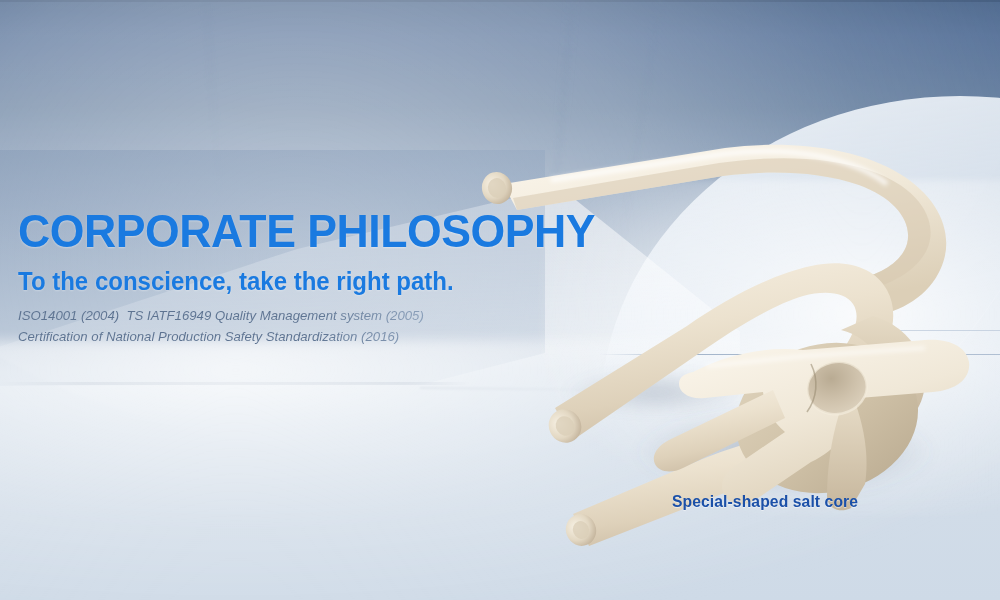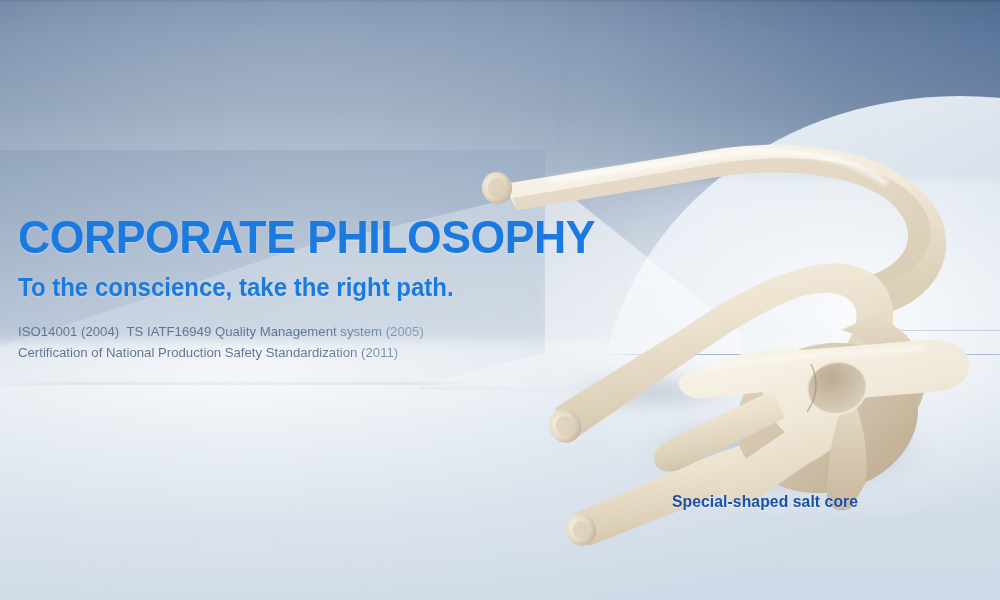--- a/index.html
+++ b/index.html
@@ -148,21 +148,21 @@
     position:absolute;
     right:-6%; top:30%;
     width:52%; height:56%;
     background:radial-gradient(ellipse at 62% 40%, rgba(255,255,255,.85), rgba(255,255,255,.35) 48%, rgba(255,255,255,0) 76%);
     filter:blur(3px);
   }
 
   
   .text-block{
     position:absolute;
-    left:18px; top:214px;
+    left:18px; top:208px;
     width:560px;
   }
   .headline{
     font-family:"Liberation Sans Narrow","Liberation Sans", sans-serif;
     font-weight:700;
     font-size:46px;
     line-height:1.04;
     letter-spacing:-0.5px;
     color:#1a7ae0;
     text-shadow:0 1px 2px rgba(255,255,255,.35);
@@ -176,21 +176,22 @@
     font-weight:700;
     font-size:25px;
     line-height:1.2;
     color:#1a7ae0;
     text-shadow:0 1px 2px rgba(255,255,255,.30);
     transform:scaleX(.96);
     transform-origin:left center;
     white-space:nowrap;
   }
   .cert-list{
-    margin-top:19px;
+    margin-top:9px;
+    font-style:italic;
   }
   .cert-line{
     font-family:"Liberation Sans", sans-serif;
     font-size:13.2px;
     line-height:21.5px;
     color:#5d7391;
     white-space:nowrap;
     
     background:linear-gradient(90deg,#5d7391 0%, #5d7391 52%, #8ea3bd 74%, #b9c8da 88%, #c8d5e3 100%);
     -webkit-background-clip:text;
@@ -366,19 +367,19 @@
       <path d="M252,226 L350,216 L470,208" stroke="rgba(255,255,255,.55)" stroke-width="4" fill="none" filter="url(#blurXS)"></path>
       <path d="M356,224 C364,240 362,258 352,272" stroke="rgba(150,136,112,.55)" stroke-width="1.6" fill="none"></path>
     </svg>
   </div>
 
   <div class="text-block">
     <div class="headline">CORPORATE PHILOSOPHY</div>
     <div class="subhead">To the conscience, take the right path.</div>
     <div class="cert-list">
       <div class="cert-line">ISO14001&nbsp;(2004)&nbsp;&nbsp;TS IATF16949 Quality Management system (2005)</div>
-      <div class="cert-line">Certification of National Production Safety Standardization (2011)</div>
+      <div class="cert-line">Certification of National Production Safety Standardization (2016)</div>
     </div>
   </div>
 
   <div class="caption">Special-shaped salt core</div>
 
 </div>
 
 </body></html>

